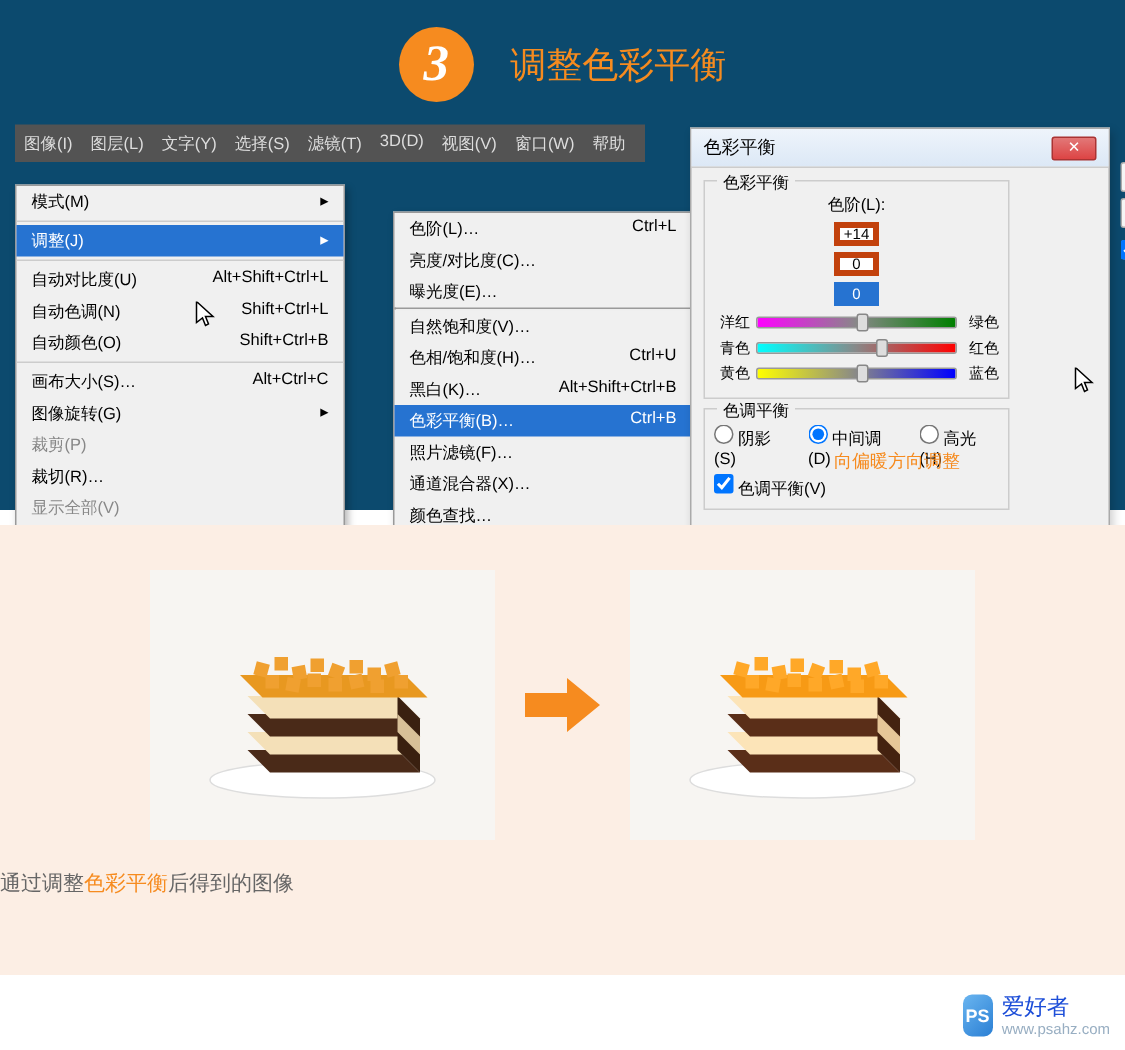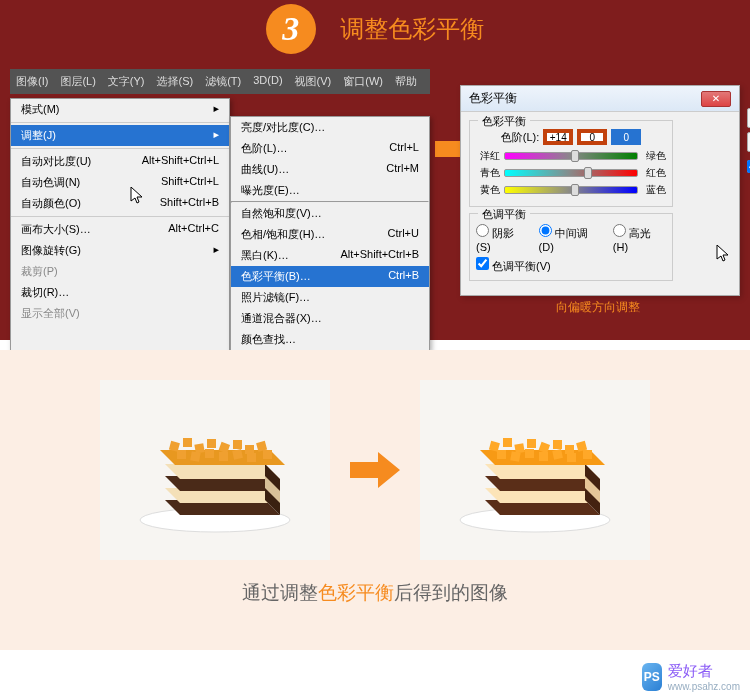--- a/index.html
+++ b/index.html
@@ -1,18 +1,18 @@
 <!DOCTYPE html>
 <html><head>
   <meta charset="utf-8">
   <style>
     * { margin: 0; padding: 0; box-sizing: border-box; }
     body { width: 750px; height: 700px; background: #fff; font-family: "Microsoft YaHei", sans-serif; position: relative; }
     
-    .section-top { background: #7f1d1d; height: 340px; padding-top: 4px; position: relative; }
+    .section-top { background: #0c4a6e; height: 340px; padding-top: 18px; position: relative; }
     .section-bottom { background: #fceee4; height: 300px; margin-top: 10px; position: relative; padding-top: 30px; }
     
     .header { text-align: center; margin-bottom: 15px; }
     .badge { display: inline-flex; align-items: center; justify-content: center; width: 50px; height: 50px; background: #f68b1f; border-radius: 50%; color: #fff; font-size: 34px; font-style: italic; font-weight: bold; font-family: Georgia, serif; vertical-align: middle; }
     .title { display: inline-block; font-size: 24px; color: #f68b1f; margin-left: 20px; vertical-align: middle; font-weight: normal; }
     
     .menus-container { position: relative; margin-left: 10px; display: flex; align-items: flex-start; }
     
     .menubar { background: #535353; color: #ddd; font-size: 11px; padding: 3px 0; display: flex; width: 420px; }
     .menubar-item { padding: 2px 6px; }
@@ -29,21 +29,21 @@
     
     .cursor { position: absolute; width: 14px; height: 18px; pointer-events: none; }
     .cursor svg { width: 100%; height: 100%; }
     
     .dialog { position: absolute; width: 280px; background: #f0f0f0; border: 1px solid #aaa; box-shadow: 2px 2px 6px rgba(0,0,0,0.2); font-size: 11px; }
     .dialog-title { background: linear-gradient(#eef4fb, #dce8f6); border-bottom: 1px solid #ccc; padding: 4px 8px; display: flex; justify-content: space-between; align-items: center; font-size: 12px; }
     .dialog-close { width: 30px; height: 16px; background: linear-gradient(#e27878,#d44); border: 1px solid #a33; border-radius: 2px; color: #fff; font-size: 10px; text-align: center; line-height: 14px; }
     .dialog-body { padding: 8px; }
     .fieldset { border: 1px solid #ccc; padding: 8px 6px 6px 6px; margin-bottom: 6px; position: relative; }
     .fieldset-legend { position: absolute; top: -7px; left: 8px; background: #f0f0f0; padding: 0 4px; font-size: 11px; }
-    .level-row { display: flex; align-items: center; gap: 4px; margin-bottom: 4px; justify-content: center; }
+    .level-row { display: flex; align-items: center; gap: 4px; margin-bottom: 4px; justify-content: center; flex-direction: column; }
     .level-input { width: 30px; height: 16px; border: 4px solid #c2410c; background: #fff; font-size: 10px; text-align: center; }
     .level-input.hl { background: #2673d1; color: #fff; border-color: #2673d1; }
     .slider-row { display: flex; align-items: center; gap: 4px; margin-bottom: 3px; }
     .slider-label { width: 24px; font-size: 10px; text-align: right; }
     .slider-track { flex: 1; height: 8px; border: 1px solid #999; border-radius: 2px; position: relative; }
     .slider-thumb { position: absolute; top: -3px; width: 8px; height: 12px; background: #ddd; border: 1px solid #888; border-radius: 2px; }
     .grad-cr { background: linear-gradient(to right, cyan, #888, red); }
     .grad-mg { background: linear-gradient(to right, magenta, #888, green); }
     .grad-yb { background: linear-gradient(to right, yellow, #888, blue); }
     .radio-row { display: flex; gap: 10px; align-items: center; margin-bottom: 4px; margin-top: 2px; }
@@ -52,26 +52,26 @@
     .dlg-btn { width: 56px; height: 20px; background: #f5f5f5; border: 1px solid #aaa; border-radius: 2px; font-size: 11px; text-align: center; line-height: 18px; }
     
     .arrow { width: 50px; height: 40px; }
     .arrow-shape { fill: #f68b1f; }
     
     .caption-1 { position: absolute; right: 110px; bottom: 24px; color: #f68b1f; font-size: 12px; }
     
     .images-row { display: flex; align-items: center; justify-content: center; gap: 20px; }
     .cake { width: 230px; height: 180px; background: #f7f5f2; position: relative; display: flex; align-items: center; justify-content: center; }
     
-    .caption-2 { text-align: center; color: #666; font-size: 19px; margin-top: 20px; }
+    .caption-2 { text-align: left; color: #666; font-size: 14px; margin-top: 20px; }
     .caption-2 .hl { color: #f68b1f; }
     
     .watermark { position: absolute; bottom: 8px; right: 10px; display: flex; align-items: center; gap: 6px; }
     .wm-logo { width: 20px; height: 28px; border-radius: 6px; background: linear-gradient(135deg,#6ab5f0,#2a7fd4); display: flex; align-items: center; justify-content: center; color: #fff; font-weight: bold; font-size: 12px; }
-    .wm-text { font-size: 15px; color: #8b5cf6; }
+    .wm-text { font-size: 15px; color: #1d4ed8; }
     .wm-sub { font-size: 10px; color: #98aec2; }
     
     .cake-svg { width: 180px; height: 140px; }
   </style>
 </head>
 <body>
 
 <div class="section-top">
   <div class="header">
     <span class="badge">3</span>
@@ -85,21 +85,21 @@
         <span class="menubar-item">图层(L)</span>
         <span class="menubar-item">文字(Y)</span>
         <span class="menubar-item">选择(S)</span>
         <span class="menubar-item">滤镜(T)</span>
         <span class="menubar-item">3D(D)</span>
         <span class="menubar-item">视图(V)</span>
         <span class="menubar-item">窗口(W)</span>
         <span class="menubar-item">帮助</span>
       </div>
 
-      <div style="display:flex; margin-top:4px;">
+      <div style="display:flex; margin-top:15px;gap:32px;">
         <div class="submenu">
           <div class="submenu-item">
               <span>模式(M)</span>
               <span>▸</span>
             </div>
           <hr>
           <div class="submenu-item hl">
               <span>调整(J)</span>
               <span>▸</span>
             </div>
@@ -131,29 +131,25 @@
           <div class="submenu-item">
               <span>裁切(R)…</span>
             </div>
           <div class="submenu-item disabled">
               <span>显示全部(V)</span>
             </div>
         </div>
 
         <div class="submenu2" style="margin-top:18px;">
           <div class="submenu-item">
-              <span>亮度/对比度(C)…</span>
-            </div>
-          <div class="submenu-item">
               <span>色阶(L)…</span>
               <span>Ctrl+L</span>
             </div>
           <div class="submenu-item">
-              <span>曲线(U)…</span>
-              <span>Ctrl+M</span>
+              <span>亮度/对比度(C)…</span>
             </div>
           <div class="submenu-item">
               <span>曝光度(E)…</span>
             </div>
           <hr>
           <div class="submenu-item">
               <span>自然饱和度(V)…</span>
             </div>
           <div class="submenu-item">
               <span>色相/饱和度(H)…</span>

